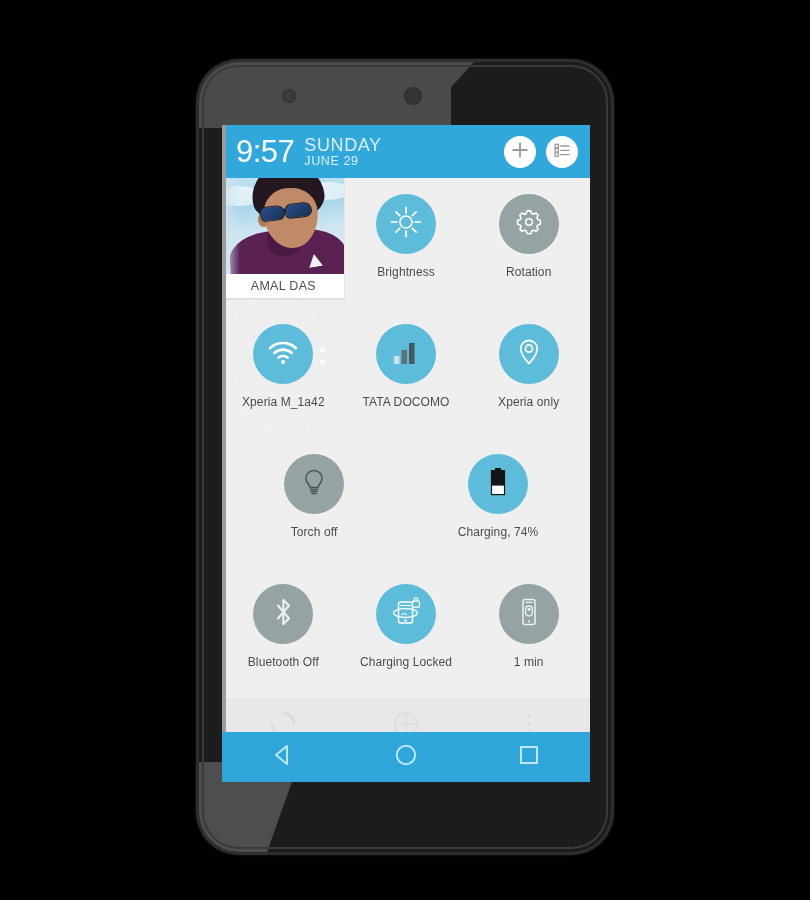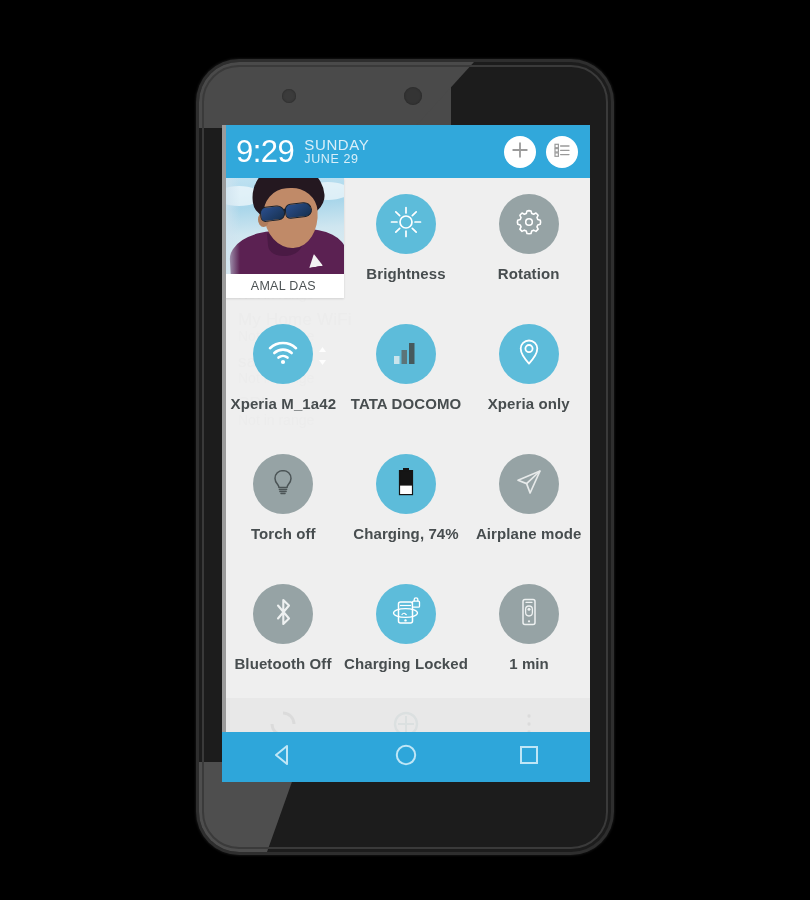--- a/index.html
+++ b/index.html
@@ -68,21 +68,21 @@
   .header {
     position:relative;
     height: 53px;
     background: #31a8db;
     display:flex; align-items:center;
     padding: 0 12px 0 14px;
     z-index: 5;
   }
   .clock { color:#fff; font-size:31px; font-weight:300; letter-spacing:-0.5px; line-height:1; }
   .datebox { margin-left:10px; line-height:1.08; padding-top:1px; }
-  .dow { color:#d9eff9; font-size:15px; letter-spacing:0.6px; }
+  .dow { color:#d9eff9; font-size:18px; letter-spacing:0.6px; }
   .dmy { color:#d9eff9; font-size:12.5px; letter-spacing:0.6px; }
   .hdr-spacer { flex:1; }
   .hdr-btn {
     width:32px; height:32px; border-radius:50%;
     background:#ffffff;
     display:flex; align-items:center; justify-content:center;
     margin-left:10px;
   }
 
   
@@ -115,22 +115,22 @@
     padding-top:16px;
   }
   .tglcircle{
     width:60px; height:60px; border-radius:50%;
     display:flex; align-items:center; justify-content:center;
     position:relative;
   }
   .tgl-on { background:#5dbcda; }
   .tgl-off{ background:#96a3a5; }
   .tgl-label{
-    margin-top:11px; font-size:15px; color:#474d4f;
-    text-align:center; letter-spacing:0.1px; white-space:nowrap;font-weight:bold;
+    margin-top:11px; font-size:12px; color:#474d4f;
+    text-align:center; letter-spacing:0.1px; white-space:nowrap;
   }
 
   
   .profile-cell{
     flex:1; padding:0;
     display:flex; align-items:flex-start; justify-content:center;
   }
   .profile-card{
     width:122px; height:120px; background:#fff;
     position:relative; overflow:hidden;
@@ -239,21 +239,21 @@
     <div class="facet-top"></div>
     <div class="facet-top-wedge"></div>
     <div class="facet-bot"></div>
     <div class="cam c1"></div>
     <div class="cam c2"></div>
     <div class="device-inner-edge"></div>
 
     <div class="screen">
 
       <div class="header">
-        <div class="clock">9:29</div>
+        <div class="clock">9:57</div>
         <div class="datebox">
           <div class="dow">SUNDAY</div>
           <div class="dmy">JUNE 29</div>
         </div>
         <div class="hdr-spacer"></div>
 
         <div class="hdr-btn">
           <span>
             <svg width="22" height="22" viewBox="0 0 22 22">
               <path d="M11 4.2 V17.8 M4.2 11 H17.8" stroke="#9a9a9a" stroke-width="1.8" stroke-linecap="round"></path>
@@ -424,31 +424,20 @@
                     <rect x="12" y="3" width="6" height="2.6" fill="#151515"></rect>
                     <rect x="8.5" y="5.6" width="13" height="24" fill="#ffffff"></rect>
                     <rect x="8.5" y="5.6" width="13" height="15" fill="#151515"></rect>
                     <rect x="8.5" y="5.6" width="13" height="24" fill="none" stroke="#151515" stroke-width="1.2"></rect>
                   </svg>
                 </span>
               </div>
               <div class="tgl-label">Charging, 74%</div>
             </div>
 
-            <div class="cell">
-              <div class="tglcircle tgl-off">
-                <span>
-                  <svg width="32" height="32" viewBox="0 0 32 32">
-                    <path d="M27 5L5 14.2l8.6 3.4L17.1 27 27 5z" fill="none" stroke="#e7eaea" stroke-width="1.7" stroke-linejoin="round"></path>
-                    <path d="M13.6 17.6L27 5" fill="none" stroke="#e7eaea" stroke-width="1.7"></path>
-                  </svg>
-                </span>
-              </div>
-              <div class="tgl-label">Airplane mode</div>
-            </div>
           </div>
 
           <div class="row">
             <div class="cell">
               <div class="tglcircle tgl-off">
                 <span>
                   <svg width="32" height="32" viewBox="0 0 32 32">
                     <path d="M11 9.5L22 22.5 16.3 28V4l5.7 5.5L11 22.5" fill="none" stroke="#eef1f1" stroke-width="2.1" stroke-linejoin="round" stroke-linecap="round"></path>
                   </svg>
                 </span>

